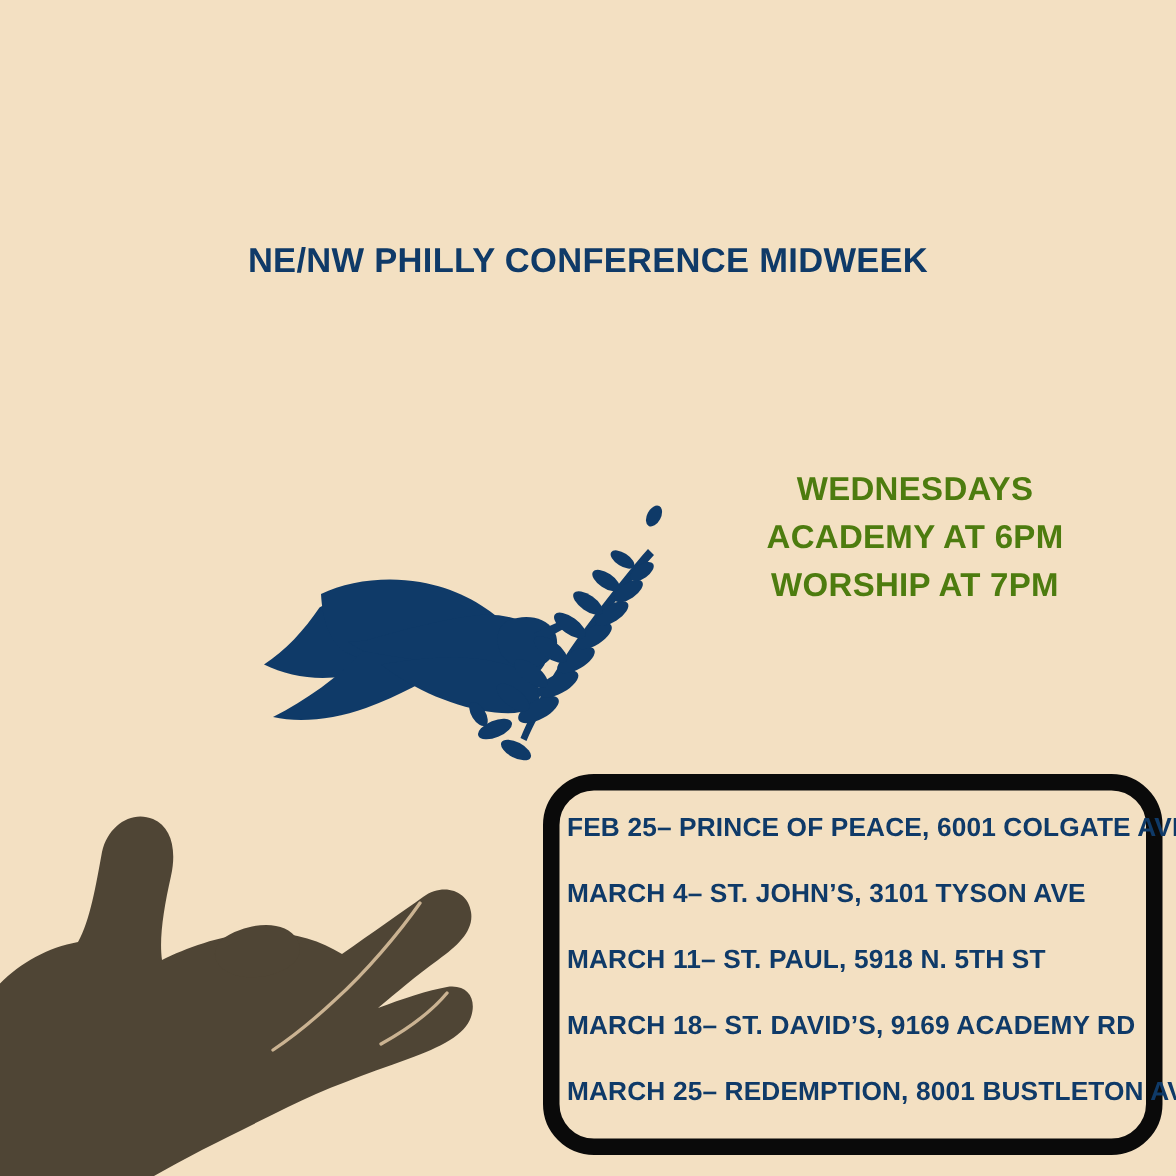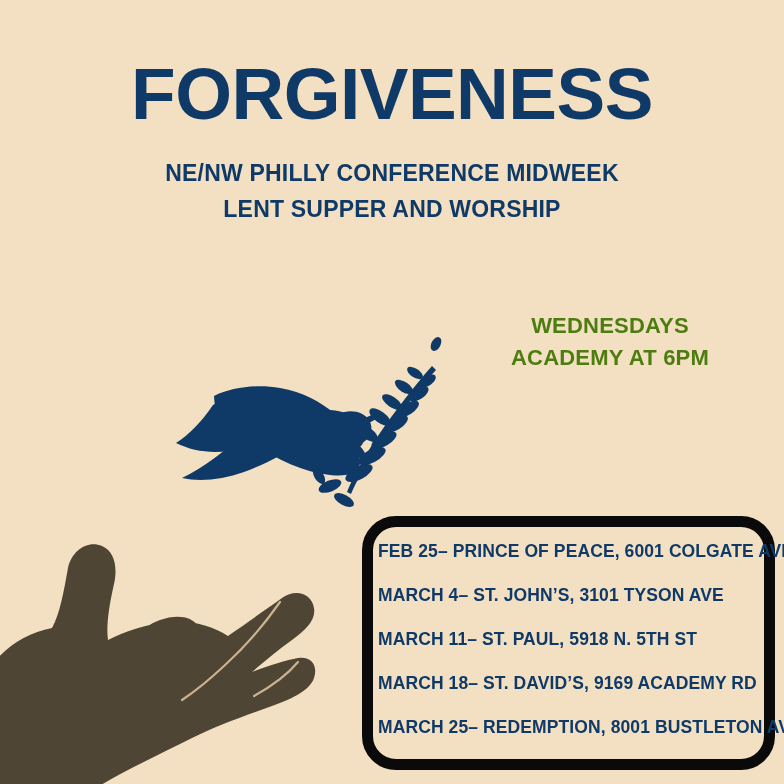--- a/index.html
+++ b/index.html
@@ -105,30 +105,29 @@
     height: 44px;
     line-height: 22px;
     white-space: nowrap;
   }
 </style>
 </head>
 <body>
 
 <div id="poster">
 
-  <div id="title">FORGIVENESS</div>
 
   <div id="subtitle">
     <div>NE/NW PHILLY CONFERENCE MIDWEEK</div>
-    <div>LENT SUPPER AND WORSHIP</div>
   </div>
 
   <div id="times">
     <div>WEDNESDAYS</div>
     <div>ACADEMY AT 6PM</div>
+    <div>WORSHIP AT 7PM</div>
   </div>
 
   <div id="dove">
     <svg viewBox="0 0 290 200" width="290" height="200" aria-hidden="true">
       <g fill="#0F3A68">
 
         <path d="M43 95 C60 84 86 80 107 84 C96 96 82 106 69 112 C86 112 100 110 114 106
                  C104 120 90 131 74 137 C52 145 26 143 6 133 C20 124 33 110 43 95 Z"></path>
 
         <path d="M44 86 C62 77 88 74 110 78 C133 82 151 92 165 104

